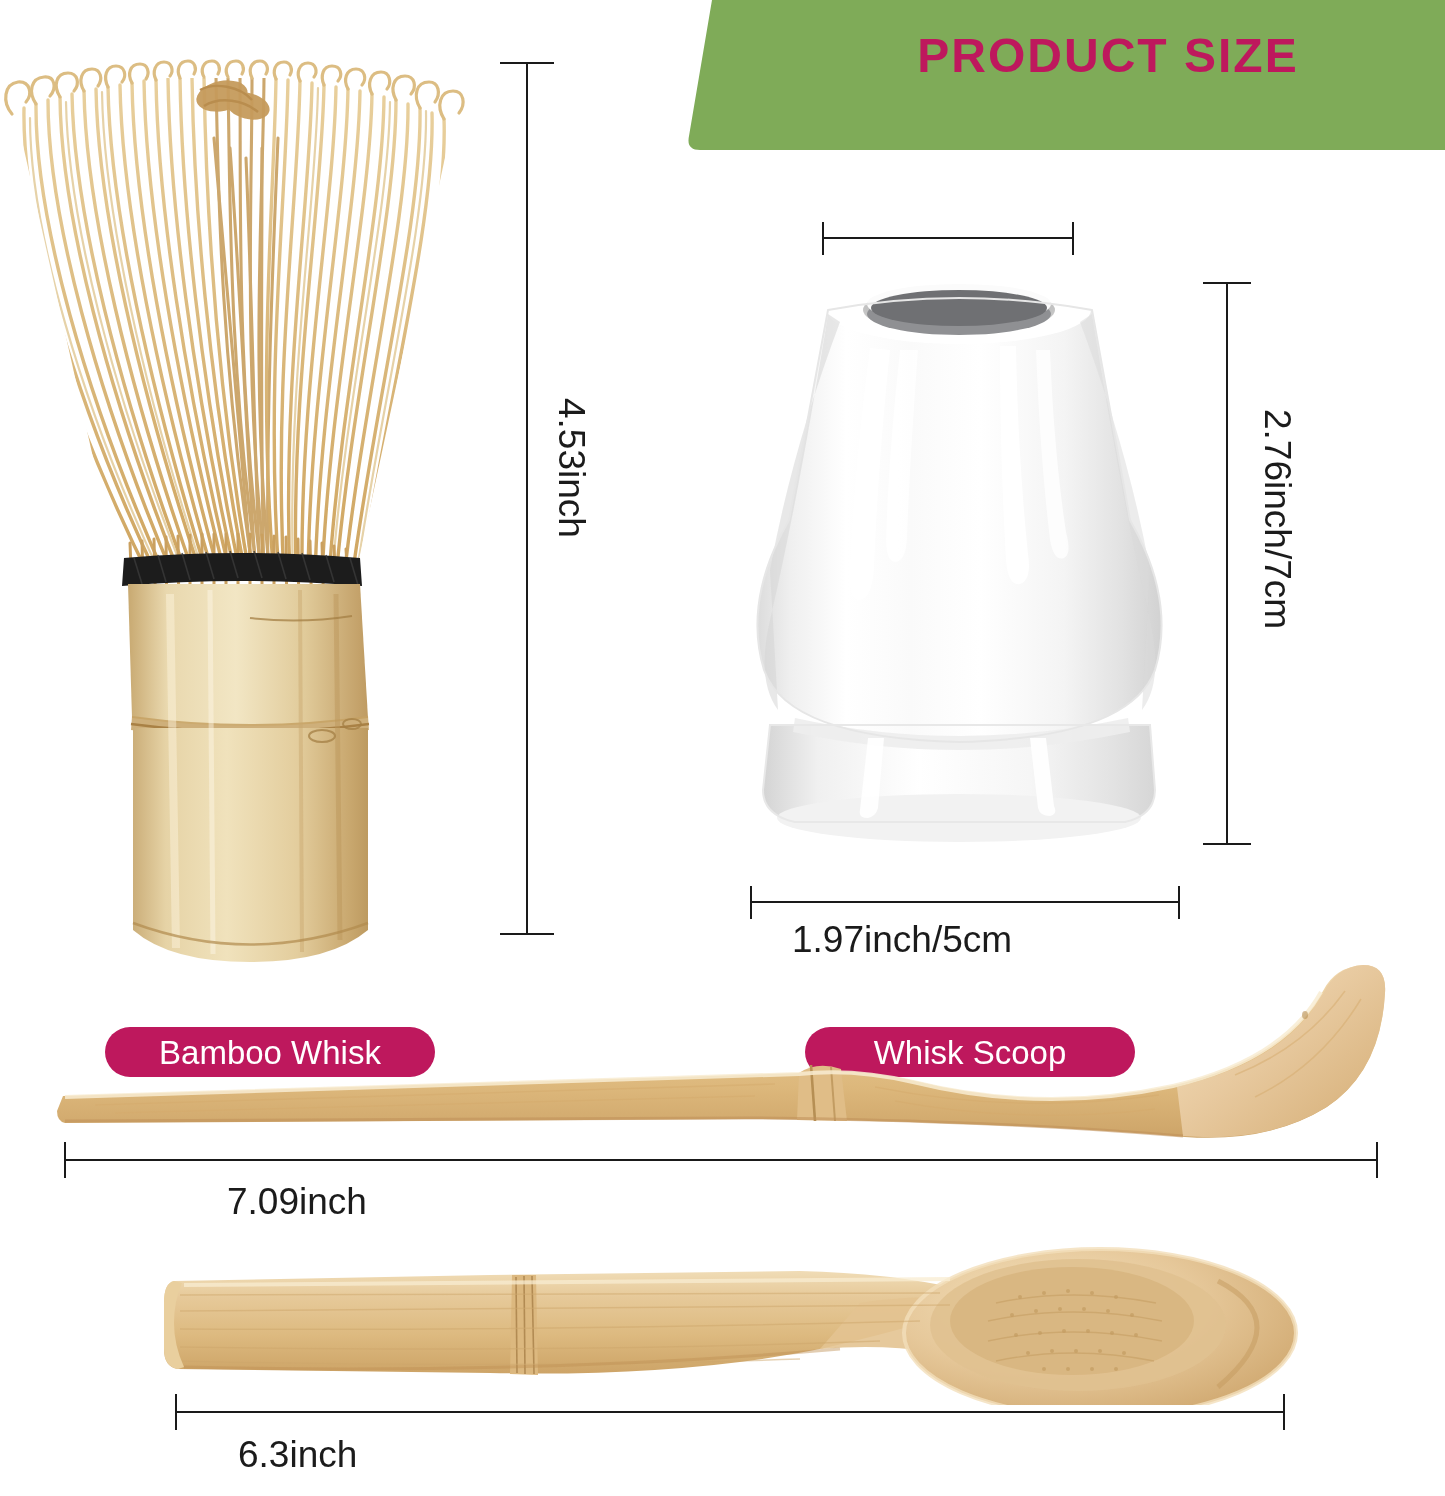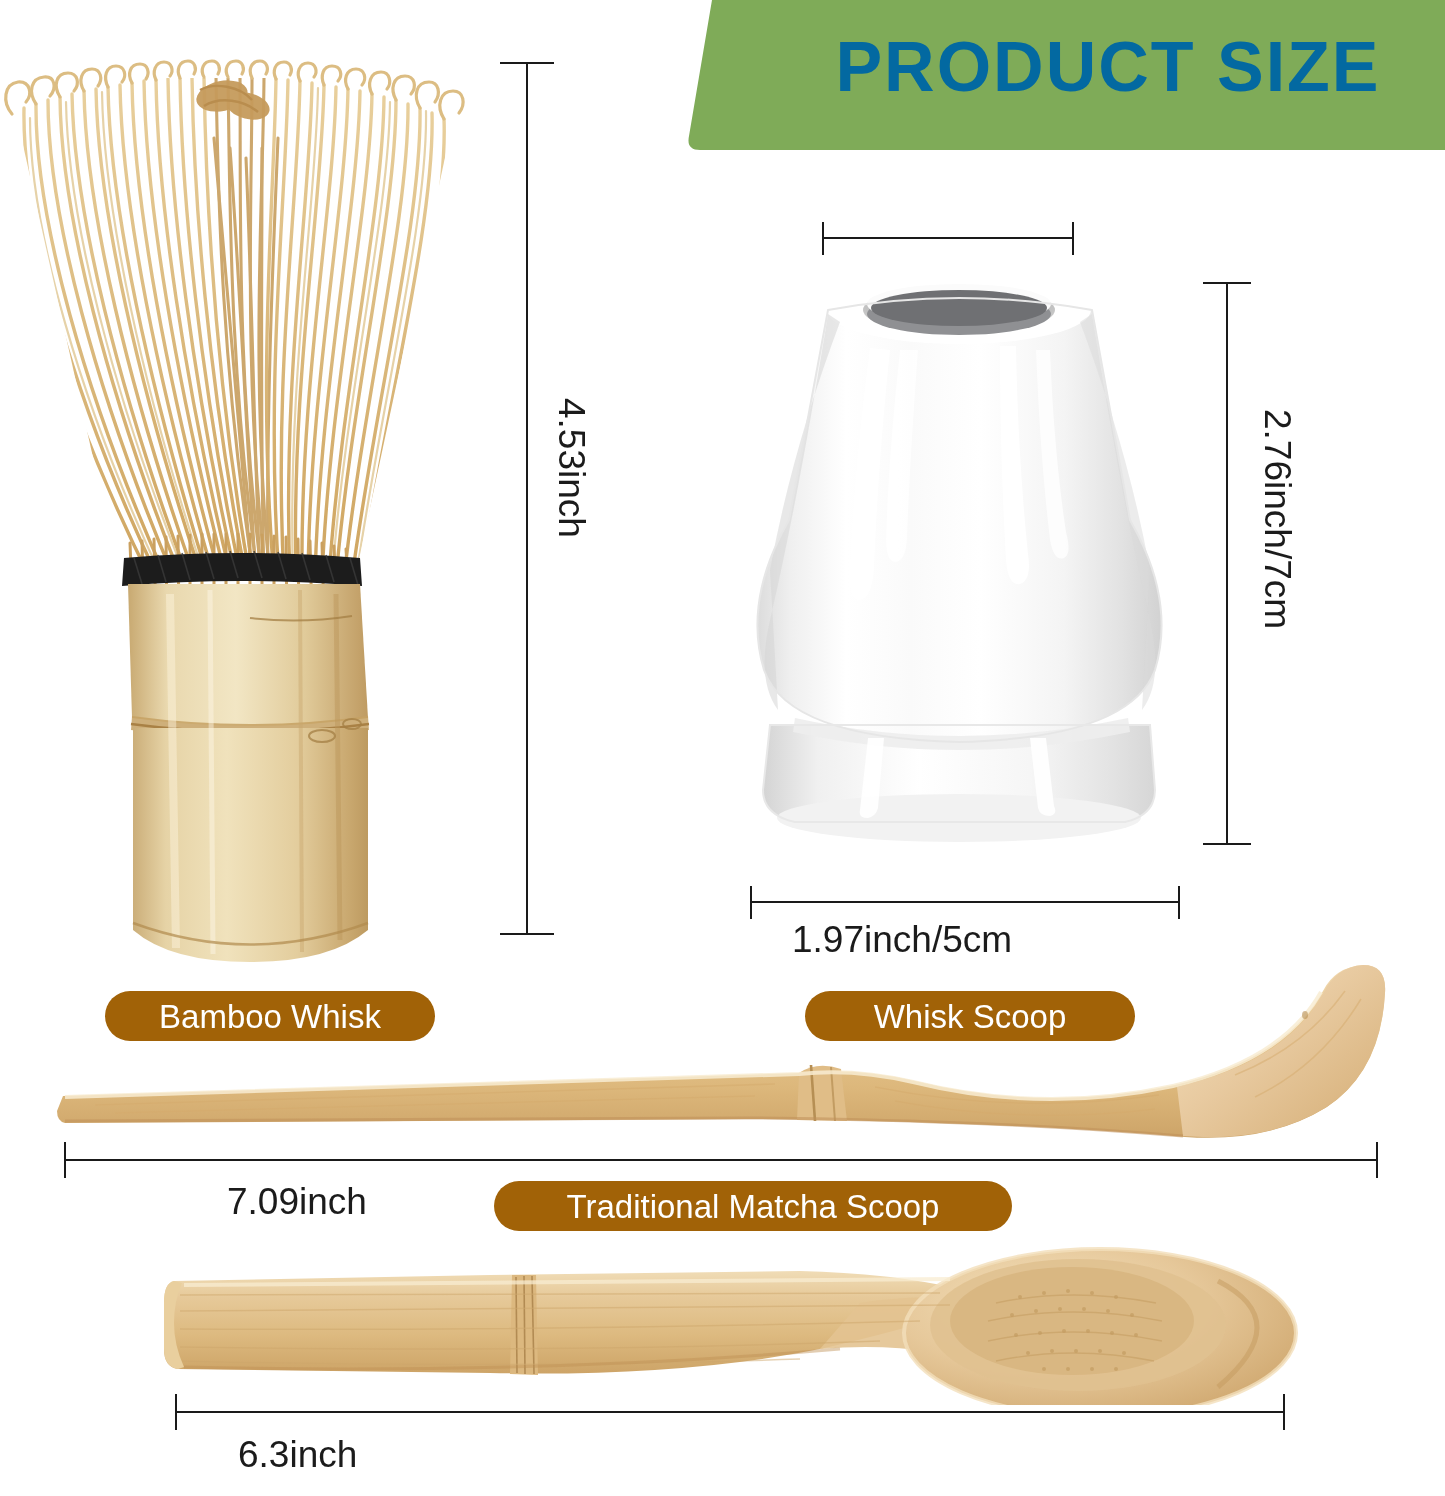--- a/index.html
+++ b/index.html
@@ -31,43 +31,44 @@
   .banner-shape {
     position: absolute;
     inset: 0;
   }
   .banner-title {
     position: absolute;
     left: 92px;
     top: 32px;
     width: 660px;
     text-align: center;
-    color: #0369a1;
-    font-size: 70px;
+    color: #be185d;
+    font-size: 48px;
     font-weight: bold;
     letter-spacing: 2px;
     line-height: 1;
     font-family: "Liberation Sans", sans-serif;
     white-space: nowrap;
   }
 
   
   .pill {
     position: absolute;
     display: flex;
     align-items: center;
     justify-content: center;
-    background: #a16207;
+    background: #be185d;
     color: #ffffff;
     border-radius: 999px;
     font-size: 33px;
     line-height: 1;
     white-space: nowrap;
     box-sizing: border-box;
     padding: 0 26px;
+    margin-top: 36px;
   }
 
   
   .dim-h {
     position: absolute;
     height: 2px;
     background: #1a1a1a;
   }
   .dim-v {
     position: absolute;
@@ -444,21 +445,20 @@
 
       <ellipse cx="1250" cy="60" rx="3" ry="4" fill="#b78d51" opacity="0.6"></ellipse>
     </svg>
   </div>
 
   <div class="dim-h" style="left:64px; top:1159px; width:1314px;"></div>
   <div class="tick-v" style="left:64px; top:1142px; height:36px;"></div>
   <div class="tick-v" style="left:1376px; top:1142px; height:36px;"></div>
   <div class="dim-label" style="left:227px; top:1183px;">7.09inch</div>
 
-  <div class="pill" style="left:494px; top:1181px; width:518px; height:50px;">Traditional Matcha Scoop</div>
 
   <div class="art" style="left:160px; top:1245px;">
     <svg width="1150" height="160" viewBox="0 0 1150 160">
       <defs>
         <linearGradient id="spoonHandleG" x1="0" y1="0" x2="0" y2="1">
           <stop offset="0%" stop-color="#f0dcb6"></stop>
           <stop offset="26%" stop-color="#e6c999"></stop>
           <stop offset="62%" stop-color="#ddba80"></stop>
           <stop offset="100%" stop-color="#cda467"></stop>
         </linearGradient>

